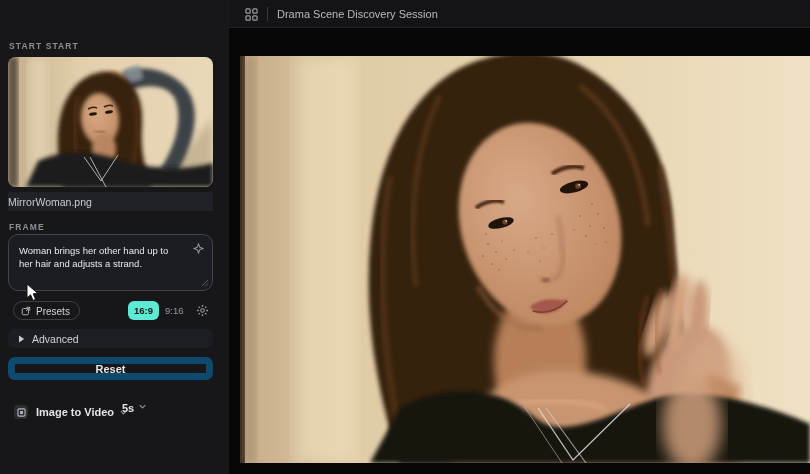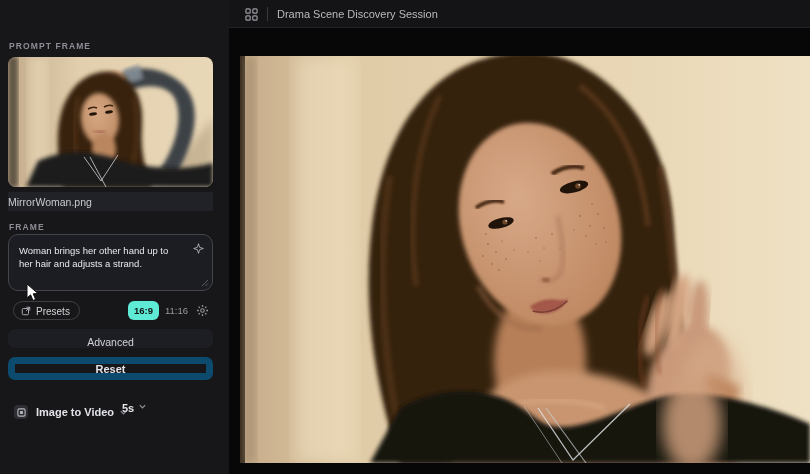--- a/index.html
+++ b/index.html
@@ -32,21 +32,21 @@
                  padding:1px 9px 0 7px; color:#d2d3d8; font-size:10px; background:transparent; }
   .aspect-pill { position:absolute; left:128px; top:0; width:31px; height:19px;
                  background:#5eead4; border-radius:6px; display:flex; align-items:center;
                  justify-content:center; font-size:9.5px; font-weight:700; color:#121212; }
   .aspect-alt { position:absolute; left:165px; top:0; height:19px; display:flex;
                 align-items:center; font-size:9.5px; color:#97989d; }
   .gear { position:absolute; left:196px; top:3px; width:13px; height:13px; }
 
   .advanced { position:absolute; left:8px; top:329px; width:205px; height:19px;
               background:#1d1e23; border-radius:7px; display:flex; align-items:center;
-              gap:7px; padding:0 10px; color:#d2d3d8; font-size:10.5px;flex-direction:column; }
+              gap:7px; padding:0 10px; color:#d2d3d8; font-size:10.5px; }
   .reset { position:absolute; left:8px; top:357px; width:205px; height:23px;
            border:7px solid #0c4a6e; border-radius:7px; background:transparent;
            color:#e3e4e8; font-size:11px; font-weight:600; display:flex;
            align-items:center; justify-content:center; }
 
   .foot-row { position:absolute; left:0; top:402px; width:229px; height:20px;
               display:flex; align-items:center; }
   .model-badge { position:absolute; left:14px; top:3px; width:14px; height:14px;
                  background:#2d2e34; border-radius:4px; display:flex; align-items:center;
                  justify-content:center; }
@@ -70,21 +70,21 @@
               align-items:center; font-size:11px; color:#b9bабf; color:#b9babf; }
 
   .videoframe { position:absolute; left:11px; top:56px; width:570px; height:407px;
                 background:#e4d1ae; overflow:hidden; }
 </style>
 </head>
 <body>
 
 <div class="sidebar">
 
-  <div class="side-label" style="top:41px;">PROMPT FRAME</div>
+  <div class="side-label" style="top:41px;">START START</div>
 
   <div class="thumb">
     <svg width="205" height="130" viewBox="0 0 205 130">
       <defs>
         <linearGradient id="tbg" x1="0" y1="0" x2="1" y2="0">
           <stop offset="0" stop-color="#c3ab8a"></stop>
             <stop offset="0.35" stop-color="#e2cfae"></stop>
           <stop offset="1" stop-color="#e9d8b8"></stop>
         </linearGradient>
         <radialGradient id="tskin" cx="0.45" cy="0.4" r="0.8">
@@ -144,21 +144,21 @@
       <svg width="10" height="10" viewBox="0 0 12 12">
         <rect x="1.5" y="3" width="7.5" height="7.5" rx="1.5" fill="none" stroke="#b7b8bd" stroke-width="1.1"></rect>
         <path d="M6.5 1.5 h4 v4 M10.5 1.5 L6 6" stroke="#b7b8bd" stroke-width="1.1" fill="none"></path>
       </svg>
       <span>Presets</span>
     </button>
     <div class="aspect-pill">
       <span>16:9</span>
     </div>
     <div class="aspect-alt">
-      <span>11:16</span>
+      <span>9:16</span>
     </div>
     <svg class="gear" viewBox="0 0 16 16">
       <circle cx="8" cy="8" r="2.2" fill="none" stroke="#9a9b9f" stroke-width="1.3"></circle>
       <g stroke="#9a9b9f" stroke-width="1.6">
         <path d="M8 1.2 V3.4 M8 12.6 V14.8 M1.2 8 H3.4 M12.6 8 H14.8 M3.2 3.2 L4.8 4.8 M11.2 11.2 L12.8 12.8 M12.8 3.2 L11.2 4.8 M4.8 11.2 L3.2 12.8"></path>
       </g>
     </svg>
   </div>
 
   <div class="advanced">

